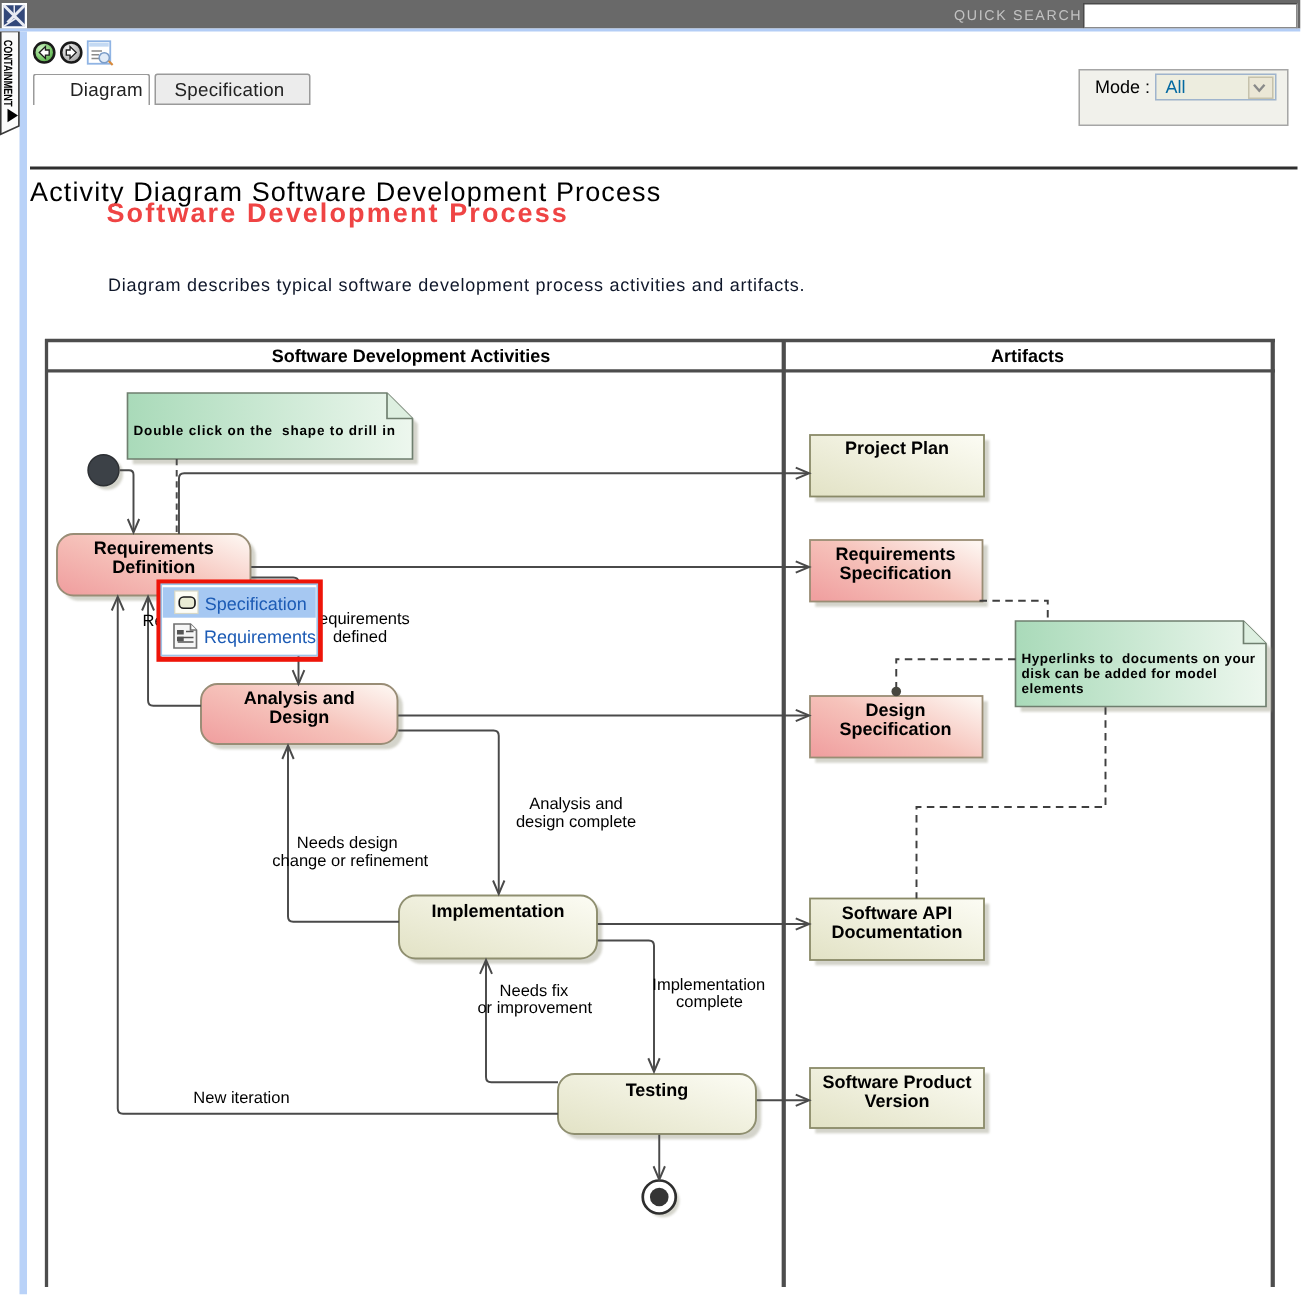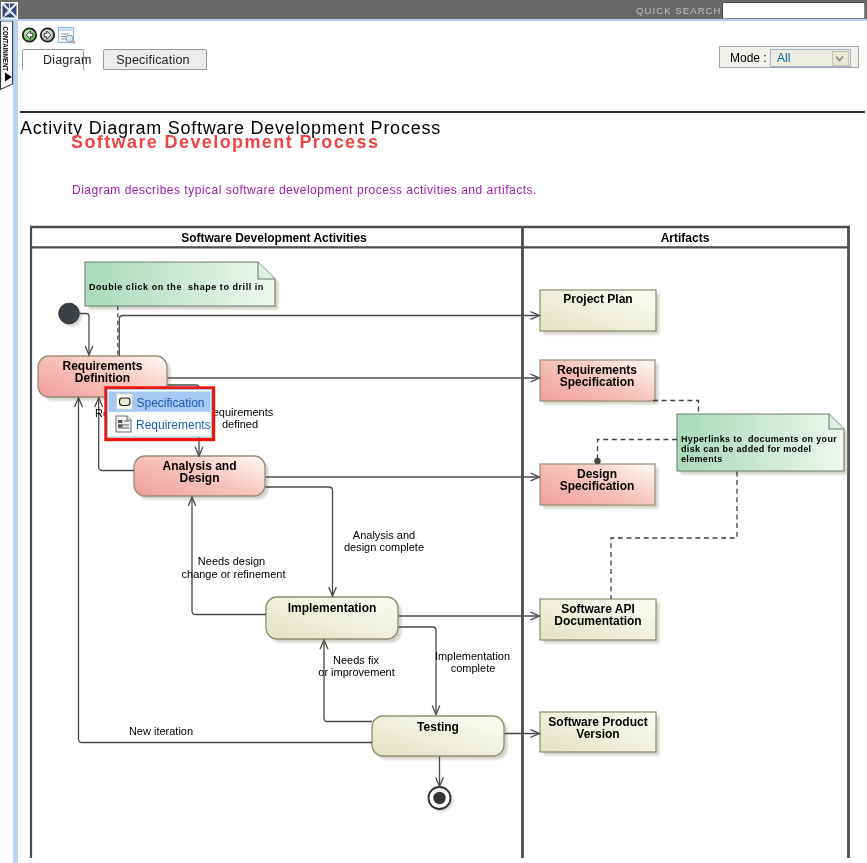--- a/index.html
+++ b/index.html
@@ -5,32 +5,32 @@
 html,body{margin:0;padding:0;}
 body{width:867px;height:863px;position:relative;background:#fff;font-family:"Liberation Sans",sans-serif;overflow:hidden;}
 #titlebar{position:absolute;left:0;top:0;width:867px;height:19px;background:#696969;}
 #titletext{position:absolute;left:23px;top:3px;font-size:14px;color:#cbcbcb;letter-spacing:2.4px;}
 #qsearch{position:absolute;left:636px;top:5px;font-size:9.5px;color:#c2c2c2;letter-spacing:1.1px;}
 #qinput{position:absolute;left:722px;top:2px;width:141px;height:15px;background:#fff;border-top:1px solid #4a4a4a;border-left:1px solid #4a4a4a;border-right:1px solid #8a8a8a;border-bottom:1px solid #8a8a8a;}
 #blueline{position:absolute;left:0;top:19px;width:867px;height:2px;background:#b3cdf6;}
 #bluestrip{position:absolute;left:13px;top:21px;width:5px;height:842px;background:#b9d2f8;}
 #contain{position:absolute;left:0;top:21px;}
 .tab{position:absolute;top:49px;height:21px;font-size:12.5px;letter-spacing:0.2px;color:#222;text-align:center;border:1px solid #9a9a9a;border-radius:2px 2px 0 0;box-sizing:border-box;padding-top:3px;}
-#tab1{left:22px;width:62px;background:#fff;border-bottom:none;height:21px;padding-left:20px;}
+#tab1{left:22px;width:78px;background:#fff;border-bottom:none;height:21px;padding-left:20px;}
 #tab2{left:103px;width:104px;background:#ececec;padding-right:4px;}
-#modebox{position:absolute;left:719px;top:46px;width:140px;height:22px;border:1px solid #a6a6a6;background:#f1f1eb;box-sizing:border-box;text-align:right;}
+#modebox{position:absolute;left:719px;top:46px;width:140px;height:38px;border:1px solid #a6a6a6;background:#f1f1eb;box-sizing:border-box;text-align:right;}
 #modelbl{position:absolute;left:10px;top:4px;font-size:12px;color:#000;}
 #modesel{position:absolute;left:50px;top:2px;width:79px;height:16px;background:#ededdf;border:1.5px solid #9fb4cd;}
 #modeall{position:absolute;left:6px;top:1px;font-size:12px;color:#0369a1;}
 #modebtn{position:absolute;right:1px;top:1px;width:15px;height:12.5px;background:#ebe7d6;border:1px solid #c6c2ac;}
 #modebtn svg{position:absolute;left:2px;top:3px;}
 #h1{position:absolute;left:20px;top:85.5px;font-size:18px;color:#000;letter-spacing:0.75px;margin-top:32px;}
 #rule{position:absolute;left:20px;top:111px;width:845px;height:0;border-top:2px solid #2e2e2e;}
 #h2{position:absolute;left:71px;top:132px;font-size:18px;font-weight:bold;color:#ef4444;letter-spacing:1.4px;}
-#para{position:absolute;left:72px;top:183px;font-size:12px;color:#a21caf;letter-spacing:0.5px;}
+#para{position:absolute;left:72px;top:183px;font-size:12px;color:#0f172a;letter-spacing:0.5px;}
 svg{position:absolute;left:0;top:0;}
 </style>
 </head>
 <body>
 <div id="titlebar">
  <div id="qsearch">QUICK SEARCH:</div>
 </div>
 <div id="qinput"></div>
 <svg id="logo" width="22" height="22" viewBox="0 0 22 22" style="left:1px;top:2px;">
  <rect x="0" y="0" width="17" height="17" fill="#ffffff"></rect>

